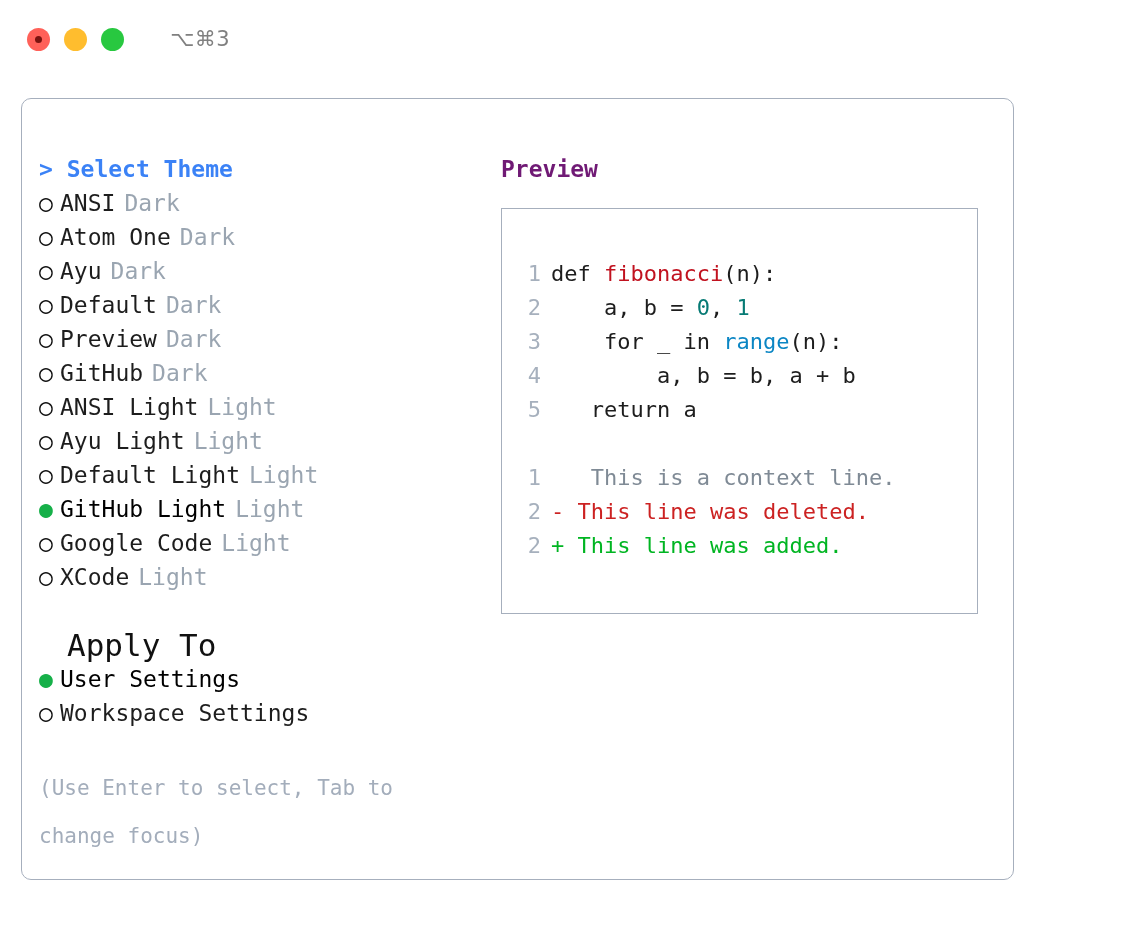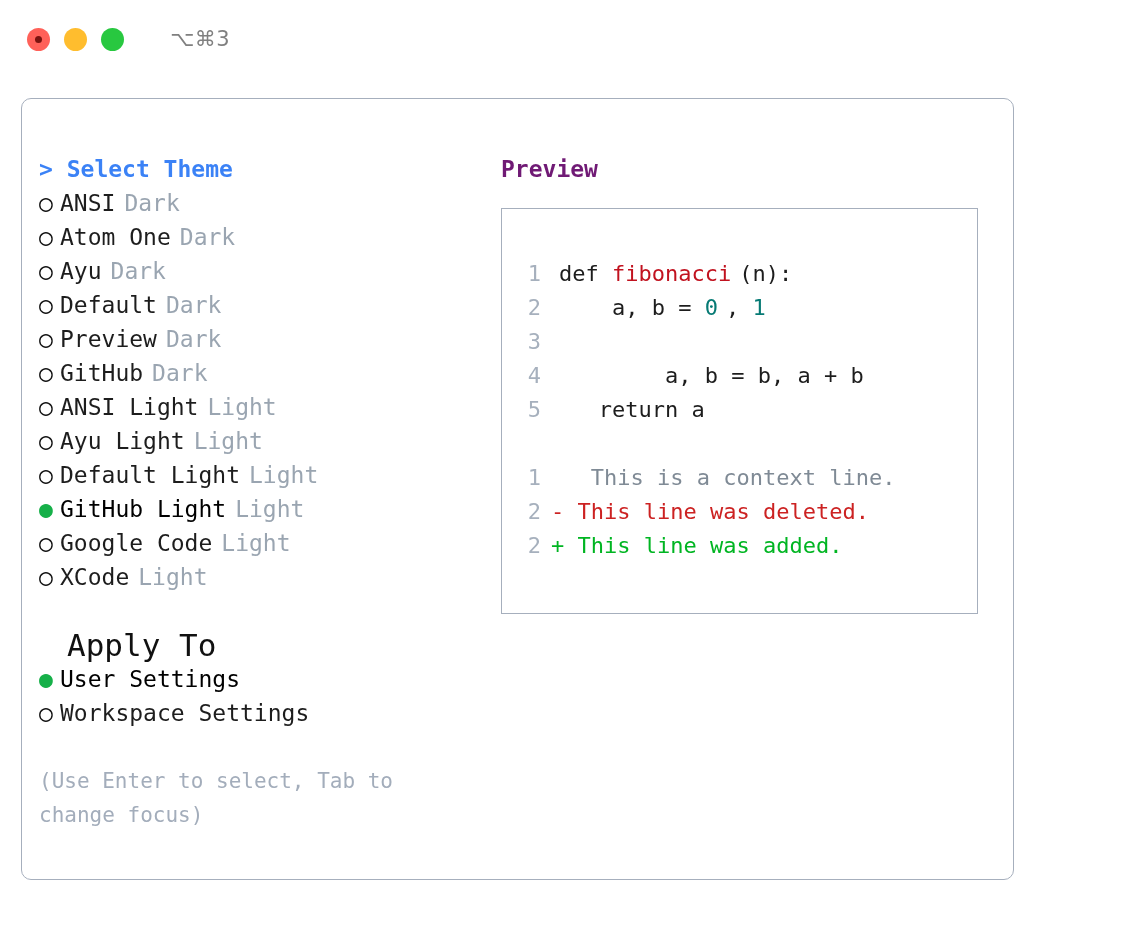--- a/index.html
+++ b/index.html
@@ -124,21 +124,21 @@
     line-height: 34px;
     padding-left: 28px;
     white-space: pre;
   }
 
   .spacer-row { height: 34px; }
 
   .help-text {
     margin-top: 34px;
     font-size: 21px;
-    line-height: 34px;
+    line-height: 48px;
     color: #a3adbb;
     width: 420px;
     white-space: pre-wrap;
   }
 
   
   .right-col {
     position: absolute;
     left: 479px;
     top: 53px;
@@ -166,21 +166,21 @@
     line-height: 34px;
     white-space: pre;
   }
   .lineno {
     flex: 0 0 26px;
     width: 26px;
     text-align: right;
     color: #a6b0bd;
     margin-right: 10px;
   }
-  .code-text { color: #1d1d1d; margin-left: 8px; }
+  .code-text { color: #1d1d1d; }
 
   .tok-fn     { color: #c1121f; }
   .tok-num    { color: #067a74; }
   .tok-builtin{ color: #0b86c4; }
 
   .blank-line { height: 34px; }
 
   .diff-ctx  { color: #7f8a95; }
   .diff-del  { color: #cc2222; }
   .diff-add  { color: #00b522; }
@@ -233,21 +233,21 @@
         <div class="help-text">(Use Enter to select, Tab to change focus)</div>
       </div>
 
       <div class="right-col">
         <div class="preview-title">Preview</div>
 
         <div class="preview-box">
           <div id="code-block">
               <div class="code-line"><span class="lineno">1</span><span><span class="code-text">def </span><span class="tok-fn">fibonacci</span><span class="code-text">(n):</span></span></div>
               <div class="code-line"><span class="lineno">2</span><span><span class="code-text">    a, b = </span><span class="tok-num">0</span><span class="code-text">, </span><span class="tok-num">1</span></span></div>
-              <div class="code-line"><span class="lineno">3</span></div>
+              <div class="code-line"><span class="lineno">3</span><span><span class="code-text">    for _ in </span><span class="tok-builtin">range</span><span class="code-text">(n):</span></span></div>
               <div class="code-line"><span class="lineno">4</span><span><span class="code-text">        a, b = b, a + b</span></span></div>
               <div class="code-line"><span class="lineno">5</span><span><span class="code-text">   return a</span></span></div>
             </div>
           <div class="blank-line"></div>
           <div id="diff-block">
               <div class="code-line"><span class="lineno">1</span><span class="diff-ctx"> </span><span class="diff-ctx">  This is a context line.</span></div>
               <div class="code-line"><span class="lineno">2</span><span class="diff-del">-</span><span class="diff-del"> This line was deleted.</span></div>
               <div class="code-line"><span class="lineno">2</span><span class="diff-add">+</span><span class="diff-add"> This line was added.</span></div>
             </div>
         </div>

